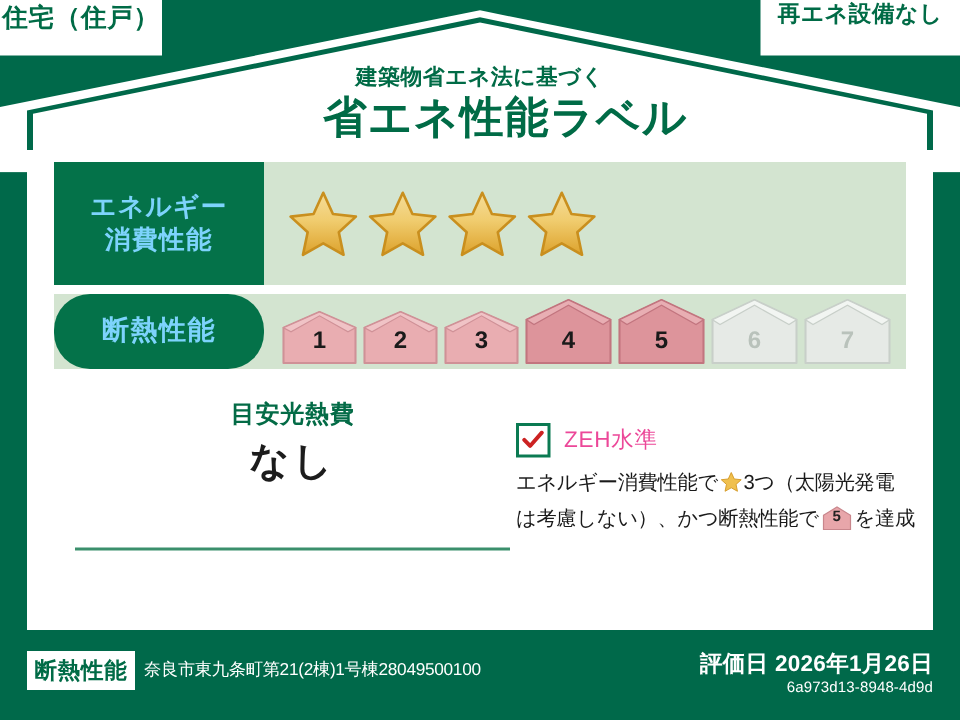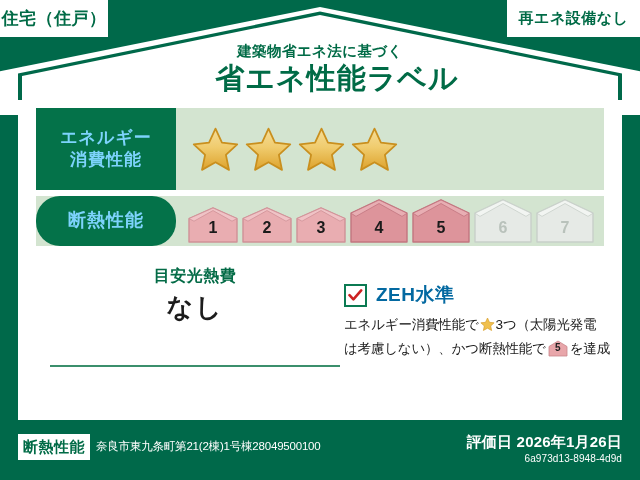--- a/index.html
+++ b/index.html
@@ -23,21 +23,21 @@
   }
   .roof-white{
     position:absolute;left:22px;top:0;width:596px;height:115px;
     background:#ffffff;
     clip-path:polygon(0 100%, 0 66%, 50% 13%, 100% 66%, 100% 100%);
   }
 
   
   .badge-tl,.badge-tr{
     position:absolute;top:0;background:#ffffff;
-    display:flex;align-items:center;justify-content:center;
+    display:flex;align-items:flex-start;justify-content:center;
     color:#006b46;font-weight:bold;letter-spacing:.5px;
   }
   .badge-tl{left:0;width:108px;height:37px;font-size:17px;}
   .badge-tr{right:0;width:133px;height:37px;font-size:15px;}
 
   
   .title-sub{
     position:absolute;top:42px;left:0;width:640px;text-align:center;
     font-size:14.5px;font-weight:bold;color:#006b46;letter-spacing:.4px;
   }
@@ -97,21 +97,21 @@
   }
 
   
   .zeh{position:absolute;left:326px;top:182px;width:268px;}
   .zeh-head{display:flex;align-items:center;gap:9px;}
   .chk{
     width:19px;height:19px;border:2px solid #0b7a52;background:#fff;
     display:flex;align-items:center;justify-content:center;flex:0 0 auto;
   }
   .chk svg{display:block;}
-  .zeh-title{font-size:19px;font-weight:bold;color:#0369a1;letter-spacing:.5px;}
+  .zeh-title{font-size:15px;font-weight:normal;color:#ec4899;letter-spacing:.5px;}
   .zeh-desc{
     margin-top:7px;font-size:13.5px;color:#1a1a1a;line-height:1.55;
     letter-spacing:-.2px;
   }
   .inline-star{vertical-align:-3px;margin:0 1px;}
   .inline-house{display:inline-block;vertical-align:-4px;position:relative;width:20px;height:17px;margin:0 2px;}
   .inline-house .ihn{
     position:absolute;left:0;width:100%;text-align:center;bottom:1px;
     font-size:10px;font-weight:bold;color:#222;
   }

